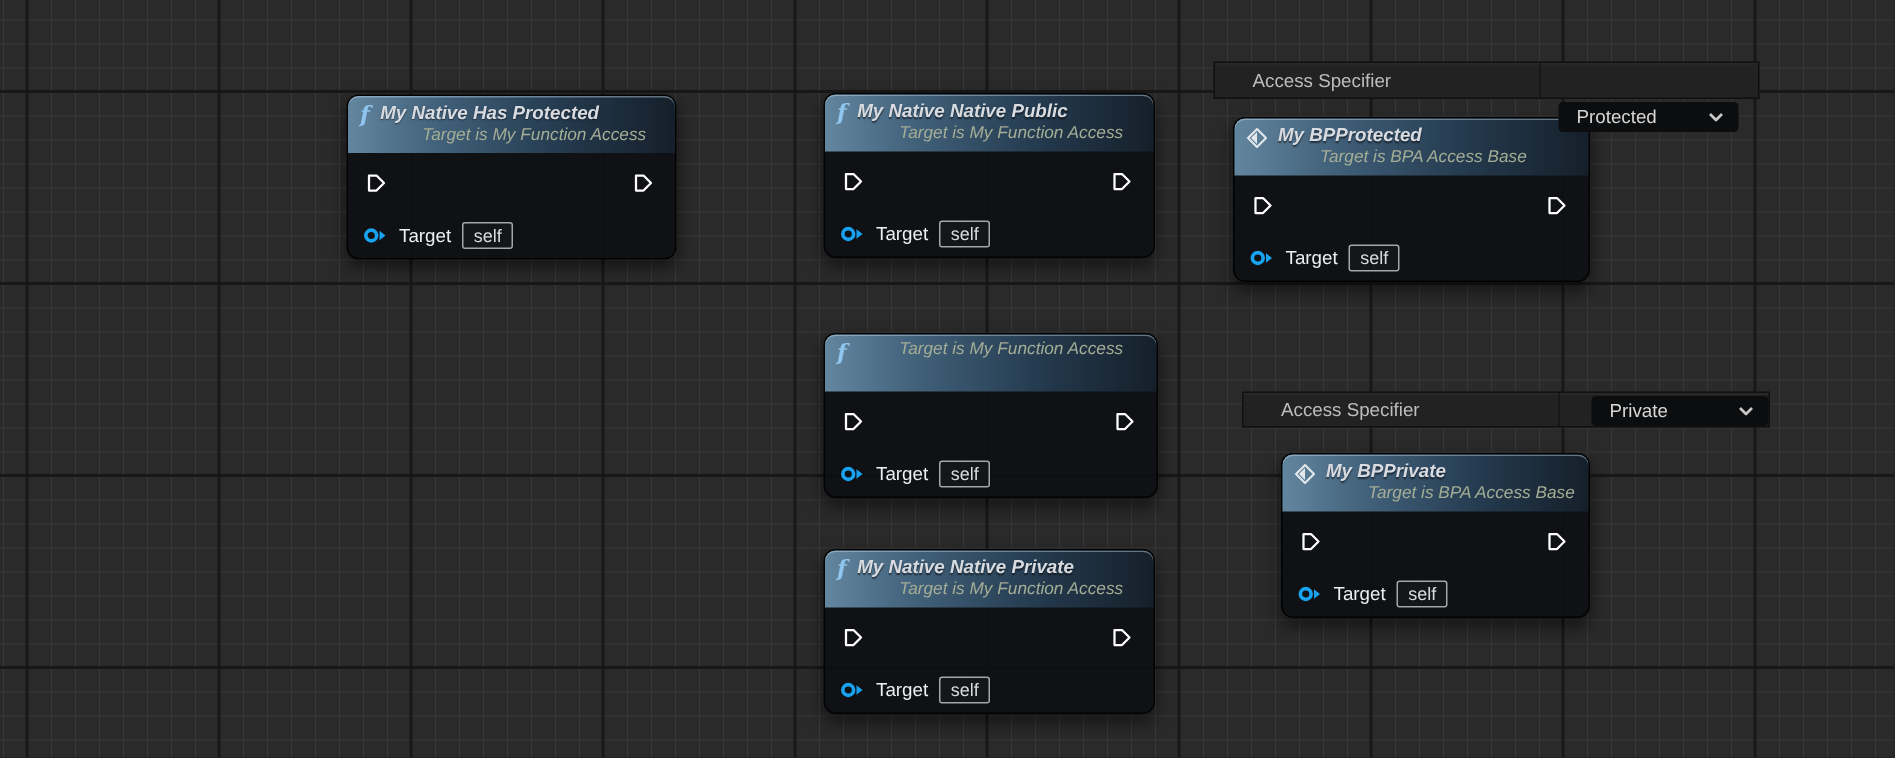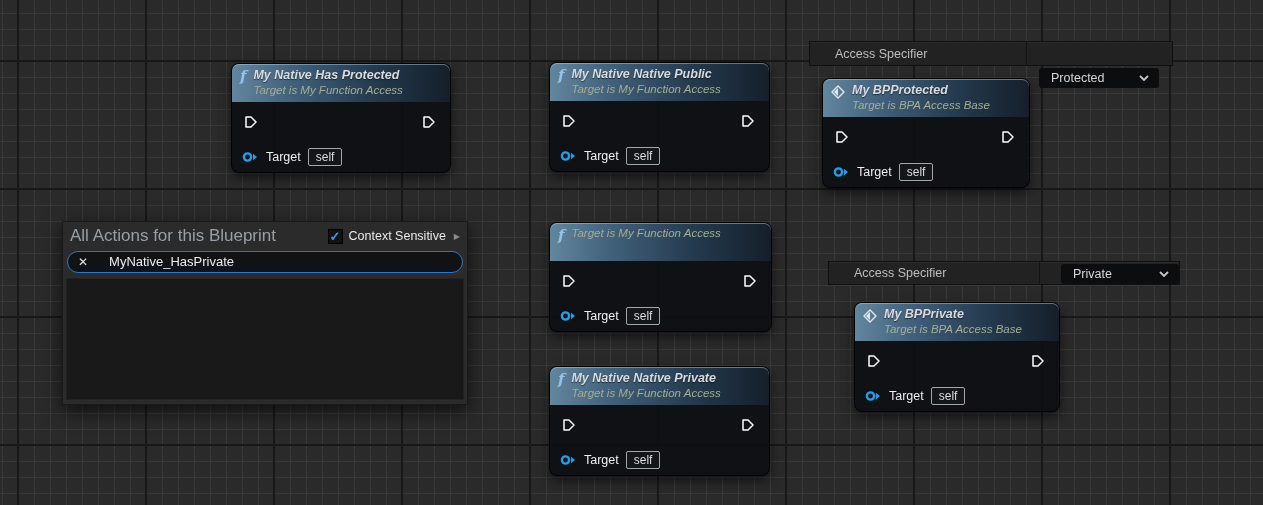--- a/index.html
+++ b/index.html
@@ -30,21 +30,21 @@
     background:linear-gradient(to right,#63869f 0%,#41607a 28%,#243a4e 65%,#151f2a 100%);
     box-shadow:inset 0 1px 0 rgba(190,215,235,0.45);
   }
   .f-icon{
     font-family:"DejaVu Serif",serif;font-style:italic;font-weight:bold;
     font-size:15px;color:#8ec4ee;line-height:17px;margin-top:1px;
   }
   .bp-icon{margin-top:3px;}
   .hdr-text{display:flex;flex-direction:column;}
   .node-title{font-weight:bold;font-size:12.5px;color:#d8dce1;line-height:16px;text-shadow:0 1px 1px rgba(0,0,0,.55);font-style:italic;}
-  .node-subtitle{font-style:italic;font-size:11.5px;color:#a4ad95;line-height:15px;}
+  .node-subtitle{font-style:italic;font-size:11.5px;color:#a4ad95;line-height:15px;margin-left:28px;}
   .pin-exec-in{position:absolute;left:12px;top:51px;}
   .pin-exec-out{position:absolute;right:14px;top:51px;}
   .target-row{position:absolute;left:10px;top:84px;display:flex;align-items:center;gap:7px;}
   .target-label{font-size:12.5px;color:#eceff1;}
   .self-box{
     border:1px solid #a2a7ab;border-radius:2px;height:18px;line-height:16px;
     padding:0 7px;font-size:12px;color:#d9dcdd;background:rgba(24,26,29,0.6);
   }
 
   
@@ -180,21 +180,21 @@
     <div class="target-row">
       <svg width="17" height="12" viewBox="0 0 17 12">
           <circle cx="5.5" cy="6" r="3.6" fill="none" stroke="#18a2f0" stroke-width="2.4"></circle>
           <path d="M11 2.8 L15 6 L11 9.2 Z" fill="#18a2f0"></path>
         </svg>
       <span class="target-label">Target</span>
       <span class="self-box">self</span>
     </div>
   </div>
 
-  <div class="node" style="left:822px;top:78px;width:208px;">
+  <div class="node" style="left:822px;top:78px;width:238px;">
     <div class="node-header">
       <svg class="bp-icon" width="14" height="14" viewBox="0 0 14 14">
           <path d="M7 1 L13 7 L7 13 L1 7 Z" fill="none" stroke="#e3e8ec" stroke-width="1.4" stroke-linejoin="round"></path>
           <path d="M7 3 L3 7 L7 11 Z" fill="#e3e8ec"></path>
         </svg>
       <div class="hdr-text">
         <div class="node-title">My BPProtected</div>
         <div class="node-subtitle">Target is BPA Access Base</div>
       </div>
     </div>
@@ -256,31 +256,14 @@
     <span class="ap-label">Access Specifier</span>
     <div class="ap-divider" style="left:210px;"></div>
     <div class="ap-dropdown" style="left:232px;width:118px;">
       <span>Private</span>
       <svg width="10" height="6" viewBox="0 0 10 6">
           <polyline points="1,1 5,5 9,1" fill="none" stroke="#c8c8c8" stroke-width="1.8"></polyline>
         </svg>
     </div>
   </div>
 
-  <div class="action-menu" style="left:62px;top:221px;width:406px;height:184px;">
-    <div class="am-header">
-      <span class="am-title">All Actions for this Blueprint</span>
-      <div class="am-right">
-        <div class="checkbox">
-          <span>✓</span>
-        </div>
-        <span class="cs-label">Context Sensitive</span>
-        <span class="submenu-arrow">▶</span>
-      </div>
-    </div>
-    <div class="am-search">
-      <span class="clear-icon">✕</span>
-      <input class="search-input" type="text" value="MyNative_HasPrivate" style="">
-    </div>
-    <div class="am-list"></div>
-  </div>
 
 </div>
 
 </body></html>

